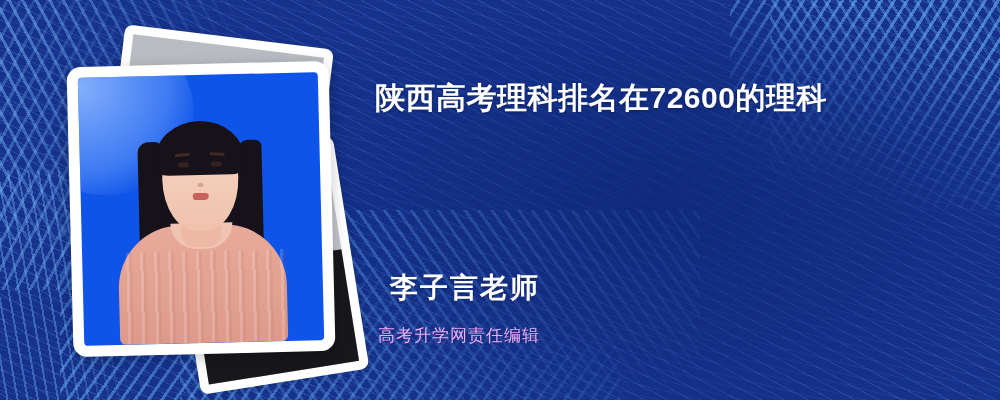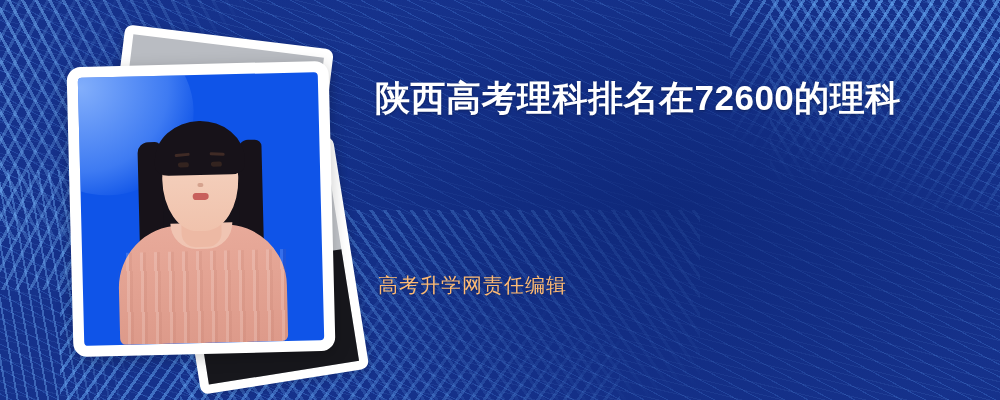--- a/index.html
+++ b/index.html
@@ -354,21 +354,21 @@
   
   .text-col {
     position: absolute;
     left: 375px;
     top: 70px;
     width: 590px;
   }
 
   .title {
     color: #ffffff;
-    font-size: 35px;
+    font-size: 30px;
     font-weight: bold;
     line-height: 56px;
     letter-spacing: 0.5px;
     margin: 0;
     text-shadow: 0 1px 3px rgba(0,0,0,0.30);
     white-space: nowrap;
   }
 
   .byline {
     position: absolute;
@@ -377,26 +377,26 @@
   }
   .author-name {
     color: #ffffff;
     font-size: 28px;
     font-weight: bold;
     letter-spacing: 2px;
     line-height: 40px;
     text-shadow: 0 1px 3px rgba(0,0,0,0.30);
   }
   .author-role {
-    color: #fdba74;
-    font-size: 20px;
+    color: #f0abfc;
+    font-size: 17px;
     font-weight: normal;
     letter-spacing: 1px;
     line-height: 34px;
-    margin-top: 0;
+    margin-top: 11px;
     margin-left: -12px;
     text-shadow: 0 1px 3px rgba(0,0,0,0.28);
   }
 </style>
 </head>
 <body>
 
 <div class="banner">
 
   <div class="bg-layer bg-hatch"></div>
@@ -440,16 +440,17 @@
         </div>
       </div>
     </div>
   </div>
 
   <div class="text-col">
     <div class="title">陕西高考理科排名在72600的理科</div>
   </div>
 
   <div class="byline">
+    <div class="author-name">李子言老师</div>
     <div class="author-role">高考升学网责任编辑</div>
   </div>
 
 </div>
 
 </body></html>

